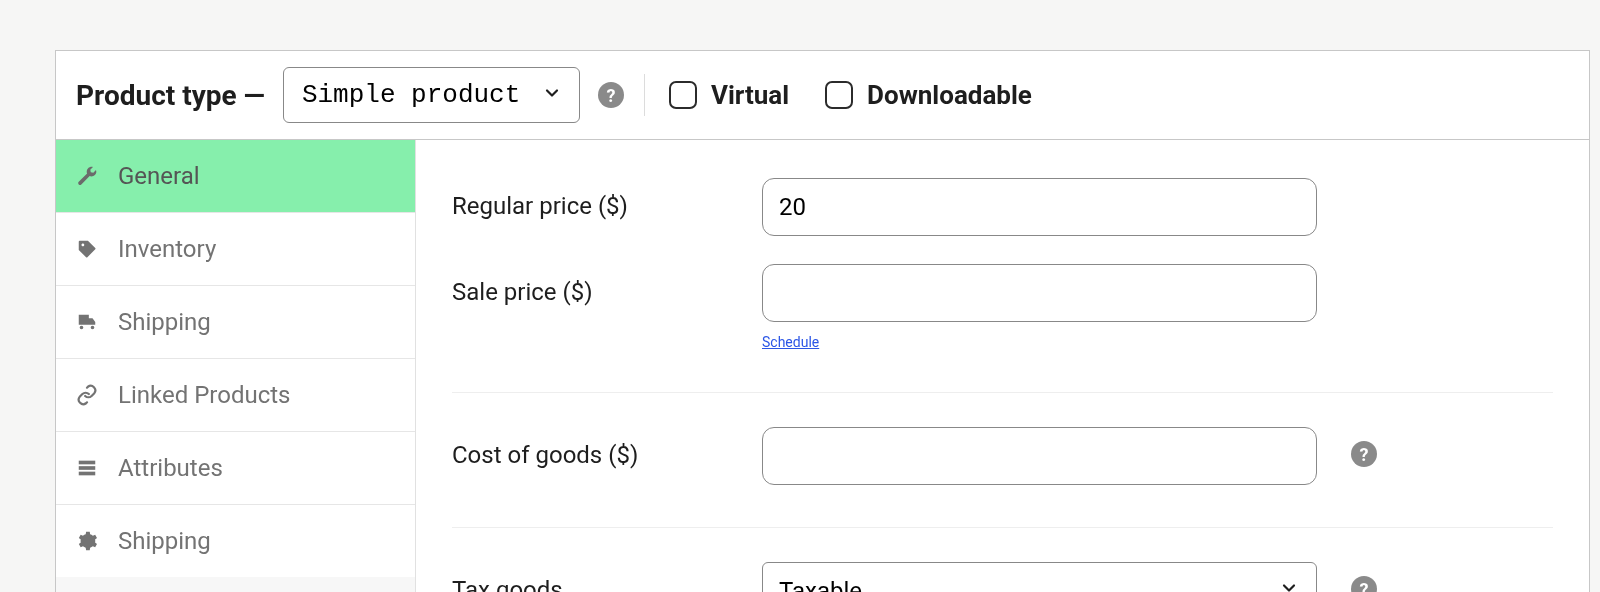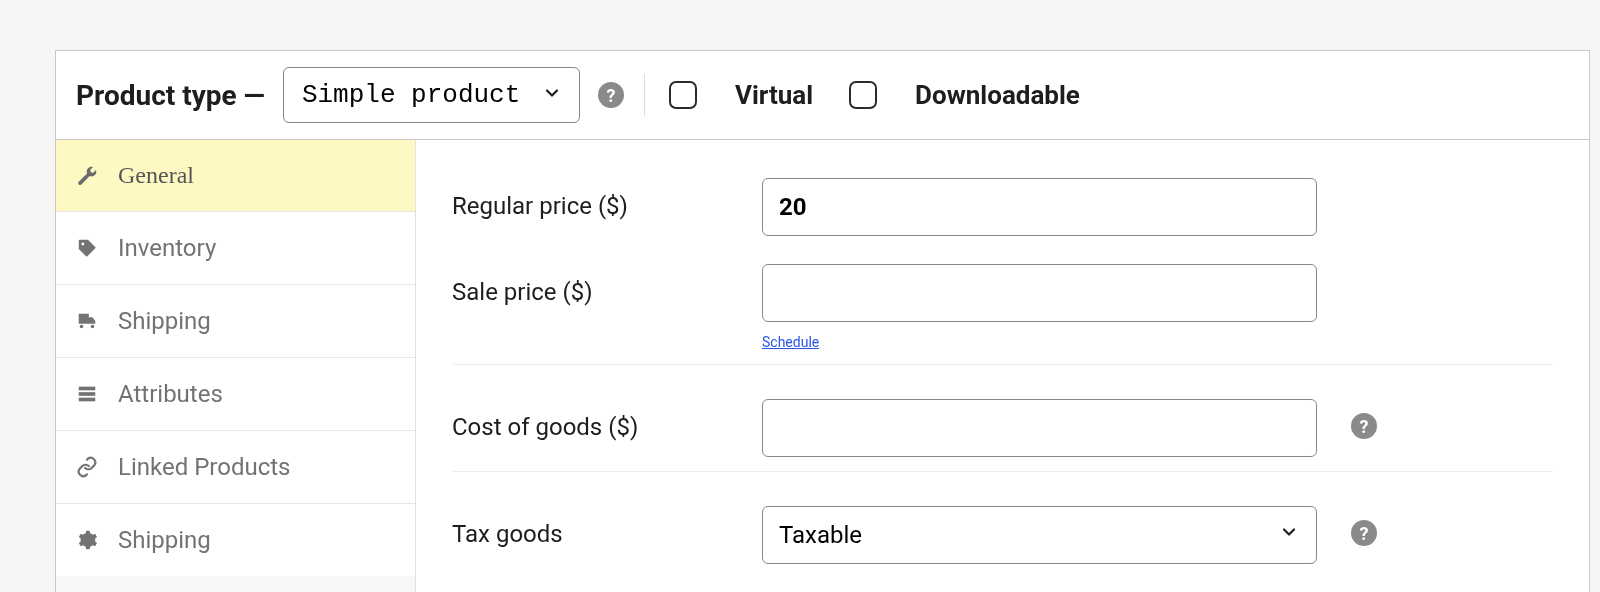--- a/index.html
+++ b/index.html
@@ -67,53 +67,52 @@
     width: 1px; height: 42px; background: #dcdcdc;
     margin: 0 6px 0 2px;
   }
   .chk-group { display: inline-flex; align-items: center; gap: 14px; margin-right: 18px; cursor: pointer; }
   .chk-box {
     width: 28px; height: 28px;
     border: 2.4px solid #2b2b2b;
     border-radius: 7px;
     background: #fff;
   }
-  .chk-label { font-size: 26px; font-weight: 700; margin-left: 24px; }
+  .chk-label { font-size: 26px; font-weight: 700; }
   .body { flex: 1; display: flex; overflow: hidden; }
   .sidebar {
     width: 360px;
     background: #f7f7f7;
     border-right: 1px solid #e1e1e1;
     overflow: hidden;
   }
   .tab {
     display: flex; align-items: center; gap: 18px;
     padding: 22px 18px;
     font-size: 24px;
     color: #737373;
     border-bottom: 1px solid #e6e6e6;
     cursor: pointer;
     background: #fff;
   }
-  .tab.active { background: #fef9c3; color: #555; font-family: Liberation Serif, serif; }
+  .tab.active { background: #86efac; color: #555; }
   .tab .ic { width: 26px; display:inline-flex; justify-content:center; color: inherit; }
   .tab.active .ic { color: #6b6b6b; }
   .content { flex:1; padding: 24px 36px; overflow:hidden; }
   .row { display:flex; align-items:flex-start; padding: 14px 0; gap: 30px; }
-  .row.bordered { border-top: 1px solid #eeeeee; margin-top: 0; padding-top: 34px; }
+  .row.bordered { border-top: 1px solid #eeeeee; margin-top: 28px; padding-top: 34px; }
   .row-label { width: 280px; font-size: 24px; color: #1e1e1e; padding-top: 14px; }
   .row-field { display:flex; flex-direction:column; gap:12px; }
   .text-input {
     width: 555px;
     font-size: 24px;
     padding: 14px 16px;
     border: 1.6px solid #888;
-    border-radius: 6px;
+    border-radius: 12px;
     font-family: inherit;
-    font-weight: bold;
   }
   .link { color:#2b55e6; font-size:14px; text-decoration: underline; cursor:pointer; width:fit-content; }
   .row-extras { display:flex; align-items:center; padding-top:14px; padding-left:4px; }
   .select-field {
     width: 555px;
     font-size: 24px;
     padding: 14px 48px 14px 16px;
     border: 1.6px solid #888;
     border-radius: 6px;
     background:#fff;
@@ -171,36 +170,36 @@
       <div class="tab">
         <span class="ic">
           <svg width="24" height="22" viewBox="0 0 24 24" fill="currentColor">
               <path d="M3 4h11v11H3zM14 8h4l3 4v3h-7zM6 20a2 2 0 100-4 2 2 0 000 4zm12 0a2 2 0 100-4 2 2 0 000 4z"></path>
             </svg>
         </span>
         <span>Shipping</span>
       </div>
       <div class="tab">
         <span class="ic">
+          <svg width="22" height="22" viewBox="0 0 24 24" fill="none" stroke="currentColor" stroke-width="2.4" stroke-linecap="round" stroke-linejoin="round">
+              <path d="M10 13a5 5 0 007 0l3-3a5 5 0 00-7-7l-1 1"></path>
+              <path d="M14 11a5 5 0 00-7 0l-3 3a5 5 0 007 7l1-1"></path>
+            </svg>
+        </span>
+        <span>Linked Products</span>
+      </div>
+      <div class="tab">
+        <span class="ic">
           <svg width="22" height="22" viewBox="0 0 24 24" fill="currentColor">
               <rect x="3" y="4" width="18" height="4"></rect>
               <rect x="3" y="10" width="18" height="4"></rect>
               <rect x="3" y="16" width="18" height="4"></rect>
             </svg>
         </span>
         <span>Attributes</span>
-      </div>
-      <div class="tab">
-        <span class="ic">
-          <svg width="22" height="22" viewBox="0 0 24 24" fill="none" stroke="currentColor" stroke-width="2.4" stroke-linecap="round" stroke-linejoin="round">
-              <path d="M10 13a5 5 0 007 0l3-3a5 5 0 00-7-7l-1 1"></path>
-              <path d="M14 11a5 5 0 00-7 0l-3 3a5 5 0 007 7l1-1"></path>
-            </svg>
-        </span>
-        <span>Linked Products</span>
       </div>
       <div class="tab" style="border-bottom:none">
         <span class="ic">
           <svg width="22" height="22" viewBox="0 0 24 24" fill="currentColor">
               <path d="M12 8a4 4 0 100 8 4 4 0 000-8zm9 4c0-.6-.1-1.1-.2-1.7l2.1-1.6-2-3.4-2.5.9c-.9-.7-1.9-1.3-3-1.6L15 2h-4l-.4 2.6c-1.1.3-2.1.9-3 1.6l-2.5-.9-2 3.4 2.1 1.6c-.1.6-.2 1.1-.2 1.7s.1 1.1.2 1.7l-2.1 1.6 2 3.4 2.5-.9c.9.7 1.9 1.3 3 1.6L11 22h4l.4-2.6c1.1-.3 2.1-.9 3-1.6l2.5.9 2-3.4-2.1-1.6c.1-.6.2-1.1.2-1.7z"></path>
             </svg>
         </span>
         <span>Shipping</span>
       </div>
     </div>

